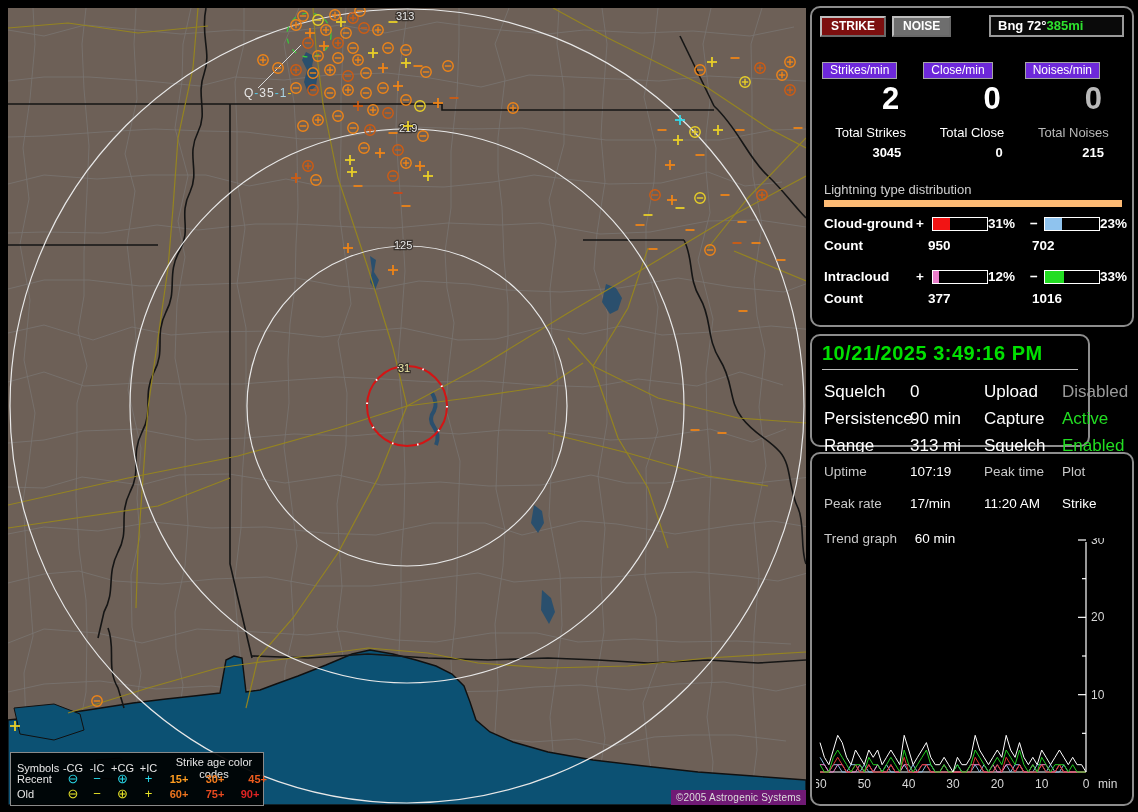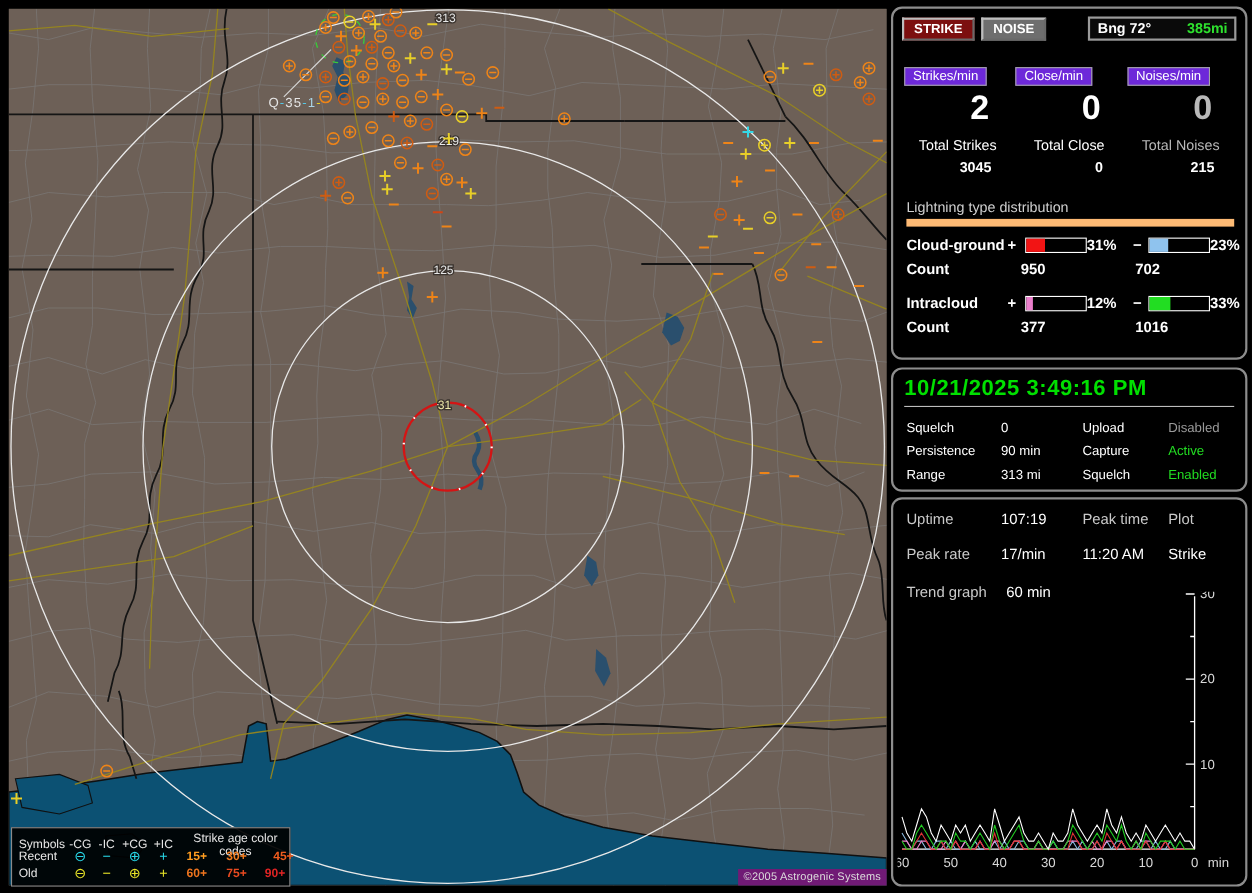--- a/index.html
+++ b/index.html
@@ -14,29 +14,29 @@
     border:1px solid #8a8a8a;padding:3px 4px 4px 6px;font-size:11px;color:#e6e6e6;}
   #legend .lrow{display:grid;grid-template-columns:44px 24px 24px 27px 25px 36px 36px 34px;
     align-items:center;height:15px;}
   #legend .c{text-align:center;}
   #legend .ages-hdr{grid-column:6/9;text-align:center;}
   #legend .sym{font-size:13px;line-height:13px;text-align:center;}
   #legend .age{font-weight:bold;text-align:center;}
   
   .panel{position:absolute;background:#000;border:2px solid #8d8d8d;border-radius:10px;box-sizing:border-box;}
   #panel-stats{left:810px;top:6px;width:324px;height:321px;}
-  #panel-status{left:810px;top:334px;width:324px;height:113px;}
+  #panel-status{left:810px;top:334px;width:280px;height:113px;}
   #panel-uptime{left:810px;top:452px;width:324px;height:354px;}
   
   .toolbar{display:flex;align-items:center;margin:7px 8px 0 8px;}
   .tbtn{border:2px outset #bdbdbd;color:#fff;font-weight:bold;font-size:12px;padding:1px 9px 2px 9px;}
   .tbtn.strike{background:#7c0f0f;}
   .tbtn.noise{background:#6e6e6e;margin-left:6px;}
   .bng-box{margin-left:auto;border:2px solid #9a9a9a;background:#0a0a0a;display:flex;align-items:center;
-    width:118px;justify-content:space-between;padding:1px 6px 2px 7px;font-weight:bold;font-size:13px;}
+    width:118px;justify-content:flex-start;padding:1px 6px 2px 7px;font-weight:bold;font-size:13px;}
   .bng-box .bng{color:#fff;}
   .bng-box .dist{color:#2ee22e;}
   
   .counters{display:grid;grid-template-columns:1fr 1fr 1fr;margin:23px 8px 0 8px;}
   .counter .chip{display:inline-block;background:#6d28d9;border:1px solid #a5a5a5;color:#fff;
     font-size:12px;padding:0 7px 1px 7px;margin-left:2px;}
   .counter .big{font-size:31px;font-weight:bold;color:#fff;text-align:right;padding-right:22px;line-height:36px;margin-top:2px;}
   .counter.dim .big,.counter.dim .tlabel{color:#b9b9b9;}
   .counter .tlabel{color:#fff;font-size:13px;text-align:center;margin-top:8px;}
   .counter .tval{color:#fff;font-size:13px;font-weight:bold;text-align:right;padding-right:20px;margin-top:5px;}
@@ -45,21 +45,21 @@
   .drow{display:grid;grid-template-columns:92px 16px 56px 42px 14px 56px 42px;align-items:center;
     margin:9px 0 0 12px;color:#fff;font-size:13.5px;font-weight:bold;}
   .drow .bar{width:54px;height:12px;border:1px solid #fff;background:#000;}
   .drow .bar i{display:block;height:100%;}
   .crow{display:grid;grid-template-columns:104px 104px auto;margin:7px 0 0 12px;color:#fff;
     font-size:13.5px;font-weight:bold;}
   
   .datetime{color:#00e000;font-weight:bold;font-size:20px;margin:6px 10px 0 10px;padding-bottom:4px;
     border-bottom:1px solid #bdbdbd;letter-spacing:.5px;}
   .sgrid{display:grid;grid-template-columns:86px 74px 78px auto;row-gap:7px;margin:12px 10px 18px 12px;
-    font-size:12px;color:#e6e6e6;}
+    font-size:17px;color:#e6e6e6;}
   
   .ugrid{display:grid;grid-template-columns:86px 74px 78px auto;row-gap:17px;margin:10px 10px 0 12px;
     font-size:13.5px;}
   .lab{color:#c9c9c9;}
   .val{color:#fff;}
   .trendrow{margin:20px 10px 0 12px;font-size:13.5px;}
   #trend{position:absolute;left:4px;top:84px;}
 </style>
 </head>
 <body>

